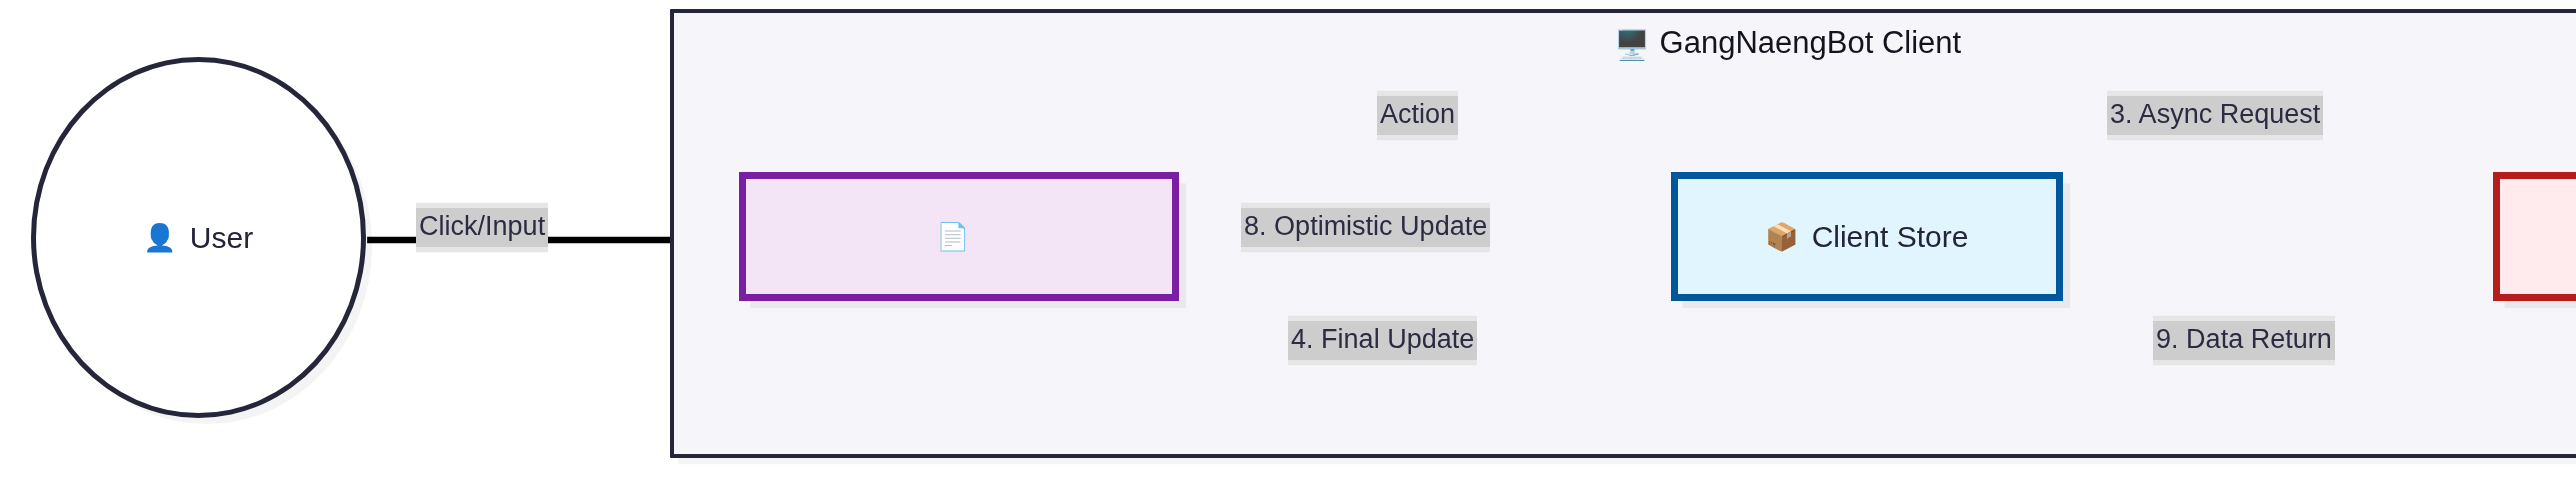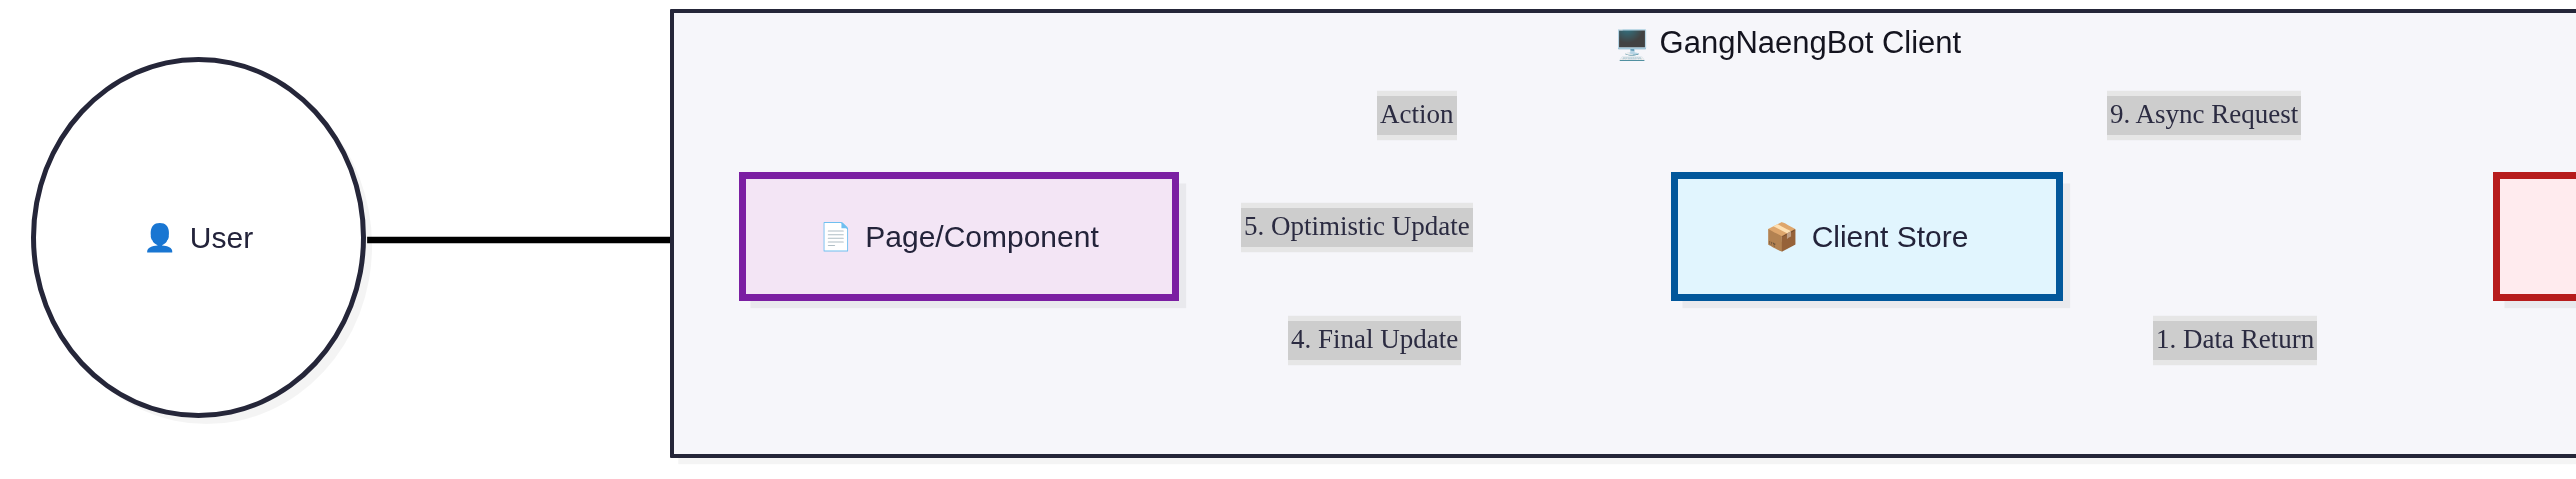--- a/index.html
+++ b/index.html
@@ -126,21 +126,21 @@
 
   
   .edge-label {
     position: absolute;
     background: #cdcdcd;
     color: #2b2b41;
     font-size: 27px;
     line-height: 1.06;
     padding: 4.1px 3.1px 6.2px 3.1px;
     white-space: nowrap;
-    font-family: Liberation Serif, serif;
+    font-family: Liberation Sans, sans-serif;
     box-shadow: 0 -5.2px 0 0 #e6e6e6, 0 5.2px 0 0 #e6e6e6;
   }
 
   .lbl-click   { left: 416px;  top: 208px; }
   .lbl-action  { left: 1377px; top: 96px; }
   .lbl-optim   { left: 1241px; top: 208px; }
   .lbl-final   { left: 1288px; top: 321px; }
   .lbl-async   { left: 2107px; top: 96px; }
   .lbl-data    { left: 2153px; top: 321px; }
 </style>
@@ -196,38 +196,38 @@
     </div>
   </div>
 
   <div class="node node-user">
     <span class="emoji">👤</span>
     <span class="node-label">User</span>
   </div>
 
   <div class="node node-page">
     <span class="emoji">📄</span>
-    <span class="node-label">Page/Component</span>
   </div>
 
   <div class="node node-store">
     <span class="emoji">📦</span>
     <span class="node-label">Client Store</span>
   </div>
 
   <div class="node node-axios">
     
     
   </div>
 
+  <div class="edge-label lbl-click">Click/Input</div>
 
   <div class="edge-label lbl-action">Action</div>
 
-  <div class="edge-label lbl-optim">5. Optimistic Update</div>
+  <div class="edge-label lbl-optim">8. Optimistic Update</div>
 
   <div class="edge-label lbl-final">4. Final Update</div>
 
-  <div class="edge-label lbl-async">9. Async Request</div>
-
-  <div class="edge-label lbl-data">1. Data Return</div>
+  <div class="edge-label lbl-async">3. Async Request</div>
+
+  <div class="edge-label lbl-data">9. Data Return</div>
 
 </div>
 
 
 </body></html>

